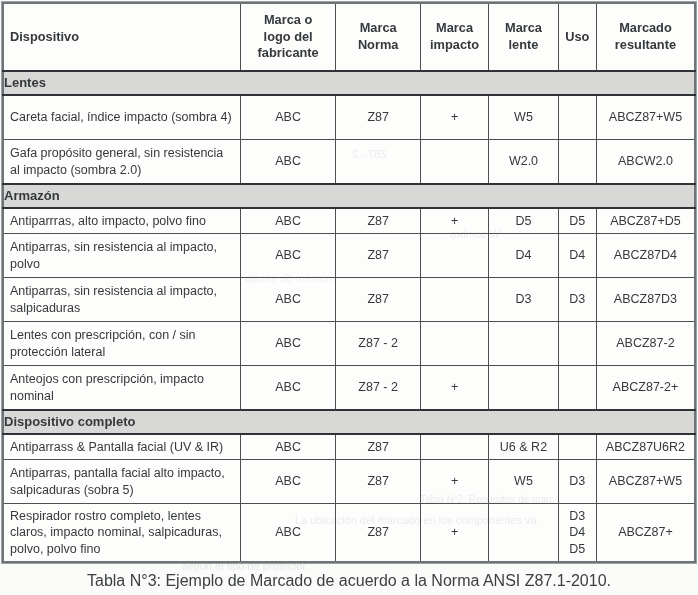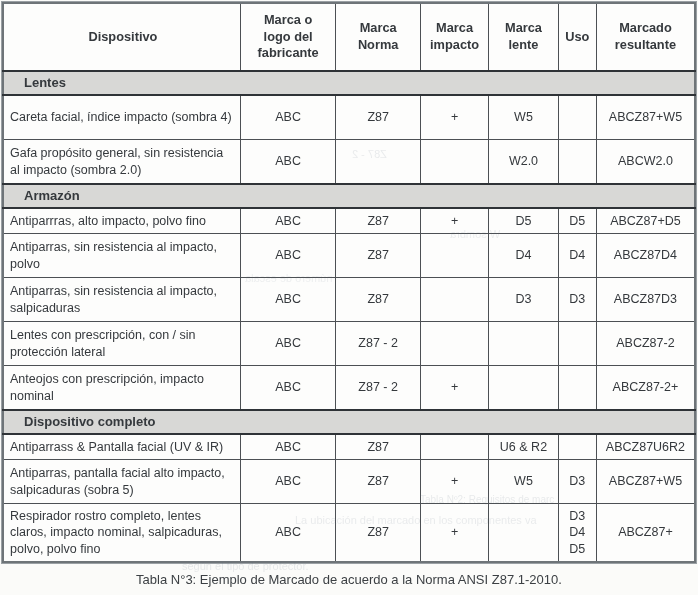--- a/index.html
+++ b/index.html
@@ -26,42 +26,42 @@
     vertical-align: middle;
     text-align: center;
     padding: 2px 4px;
     font-size: 12.5px;
     line-height: 1.32;
     white-space: pre-line;
     color: #35393d;
   }
   .tbl th { font-weight: bold; height: 62px; font-size: 12.8px; }
   .tbl td.c0, .tbl th.c0 { text-align: left; padding-left: 6px; }
-  .tbl th.c0 { text-align: center; }
+  .tbl th.c0 { text-align: left; }
 
   tr.sec td {
     background: #d8d8d6;
     font-weight: bold;
     text-align: left;
-    padding-left: 20px;
+    padding-left: 0;
     height: 18px;
     font-size: 13px;
   }
   tr.sec { border-top: 2px solid #2f3337; border-bottom: 2px solid #2f3337; }
   thead tr { border-bottom: 2px solid #2f3337; }
 
   tr.rh-1 td { height: 20px; }
   tr.rh-2 td { height: 39px; }
   tr.rh-3 td { height: 53px; }
 
   .caption {
     position: absolute;
     left: 0; top: 572px; width: 698px;
     text-align: center;
-    font-size: 13px;
+    font-size: 16px;
     color: #3c4044;
   }
 
   .ghost {
     position: absolute;
     font-size: 11px;
     color: #5c6b7c;
     filter: blur(0.6px);
     pointer-events: none;
     white-space: nowrap;

